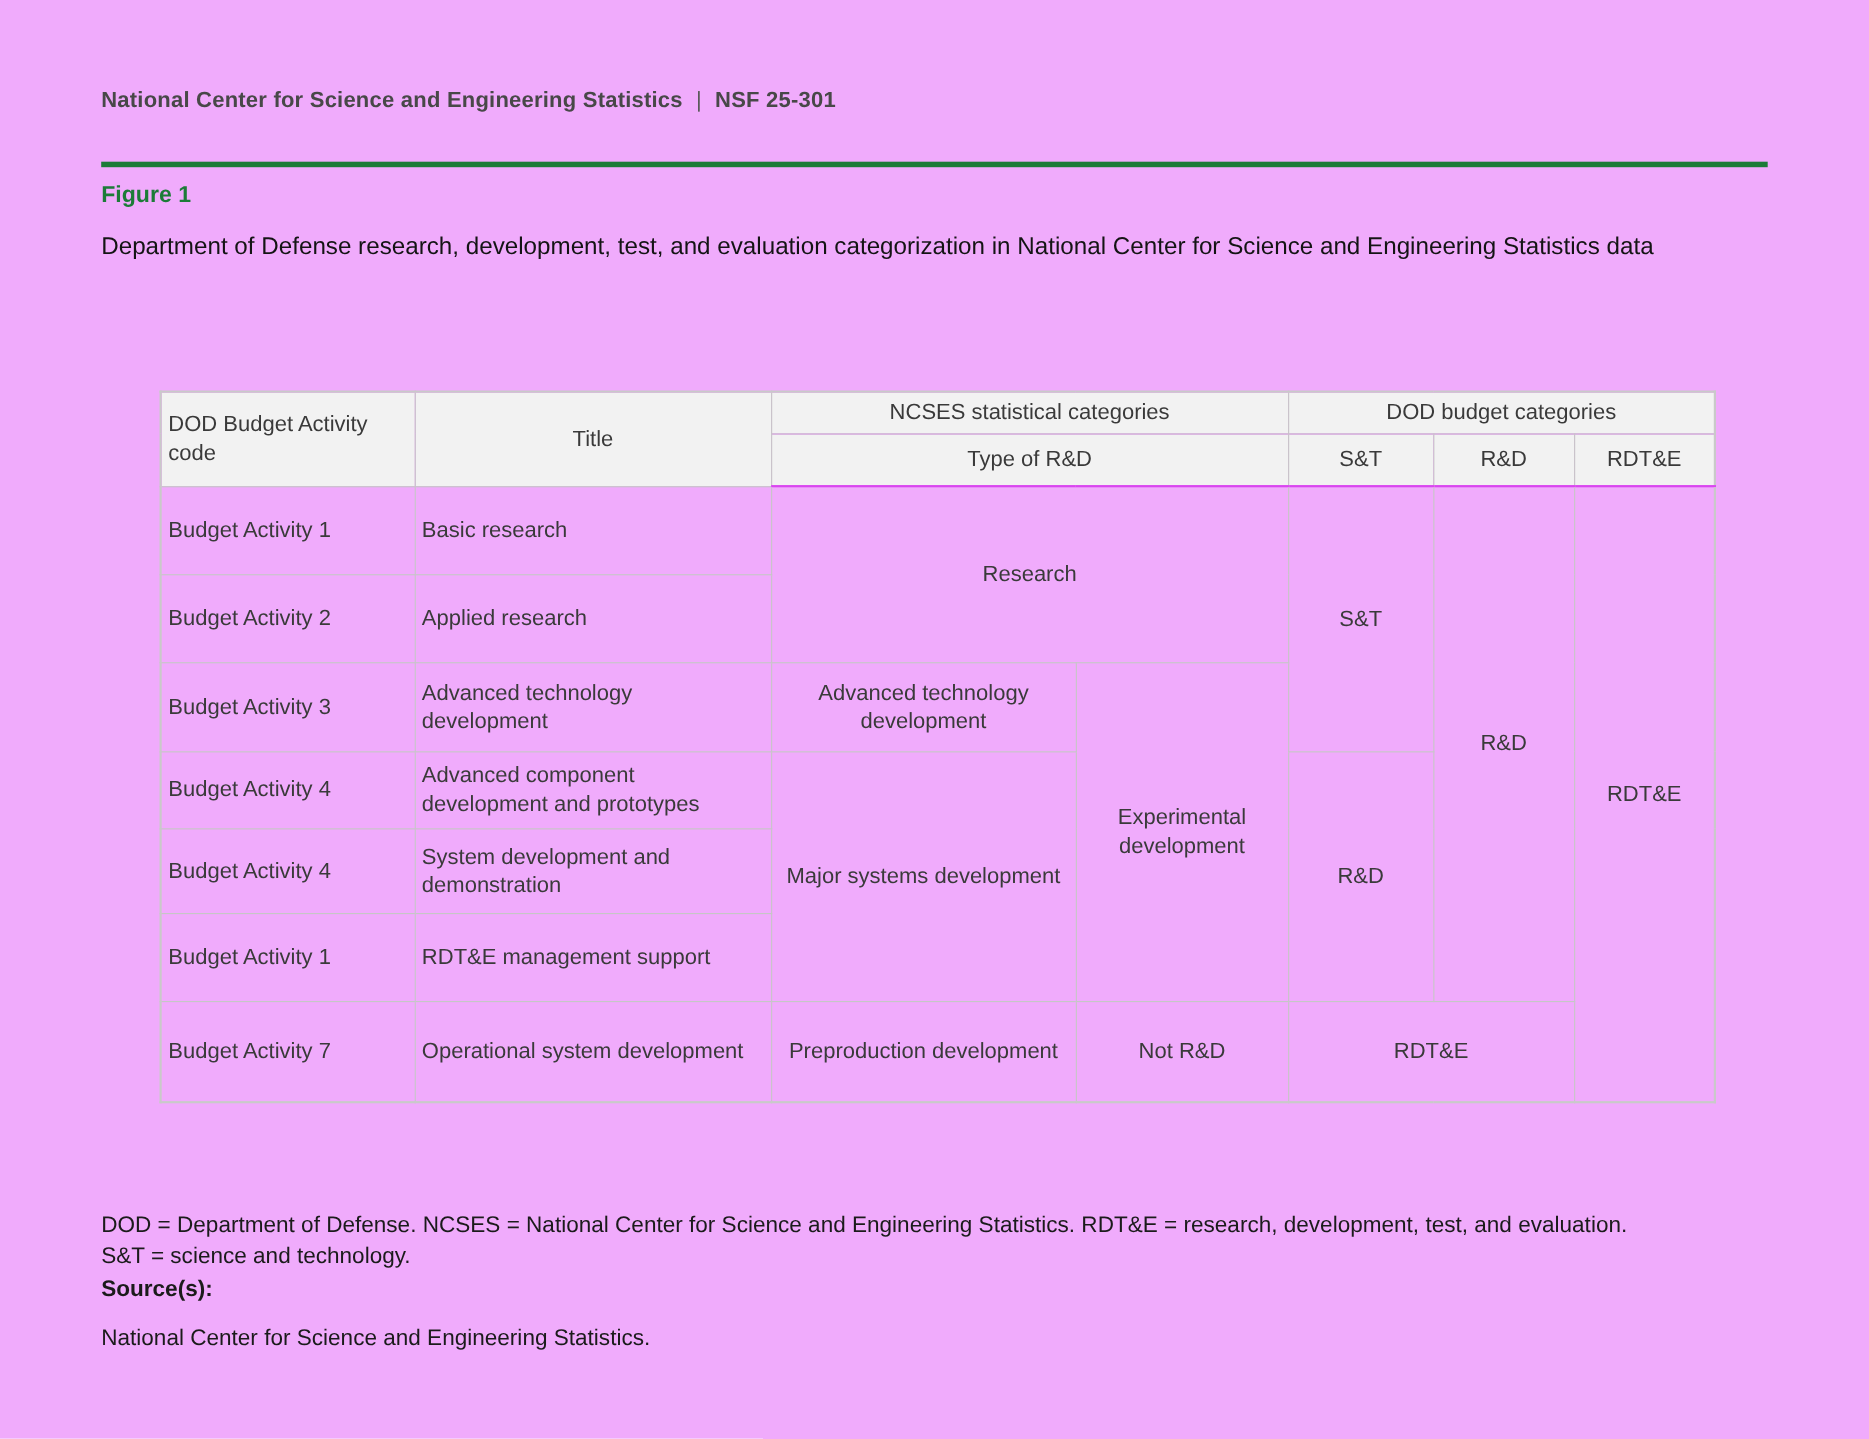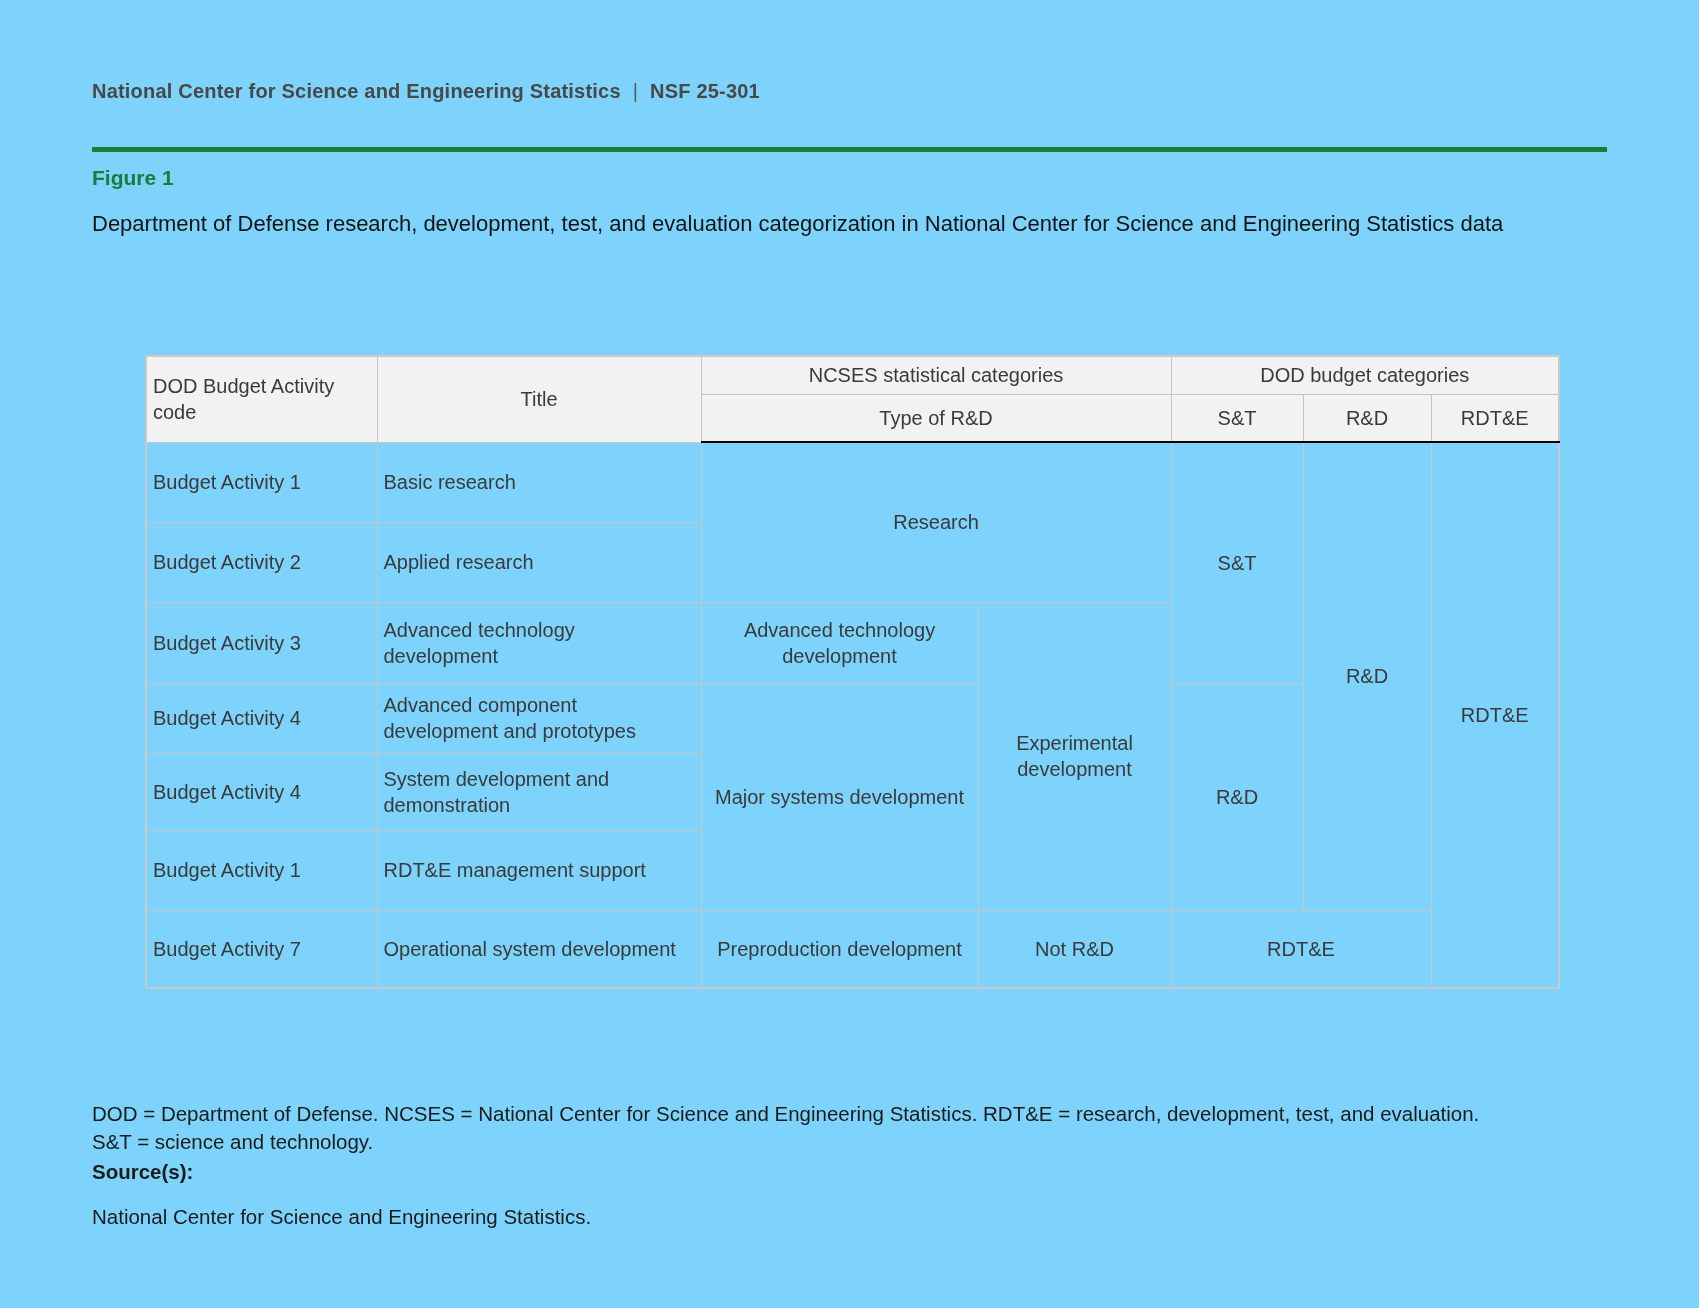--- a/index.html
+++ b/index.html
@@ -1,17 +1,17 @@
 <!DOCTYPE html>
 <html><head>
 <meta charset="utf-8">
 <style>
   html,body { margin:0; padding:0; background:#ffffff; }
   .page {
-    position:relative; width:1699px; height:1308px; background:#7dd3fc;
+    position:relative; width:1699px; height:1308px; background:#f0abfc;
     font-family:"Liberation Sans", sans-serif; color:#1a1a1a; overflow:hidden;
   }
   .doc-header {
     position:absolute; left:92px; top:80px;
     font-size:20px; font-weight:bold; color:#484848; letter-spacing:0.2px;
   }
   .doc-header .sep { margin:0 12px; font-weight:normal; color:#5a5a5a; }
   .rule {
     position:absolute; left:92px; top:147px; width:1515px; height:5px;
     background:#1c7b38;
@@ -29,26 +29,26 @@
     border-collapse:collapse; table-layout:fixed; width:1413px;
     font-size:20px; color:#3a3a3a;
   }
   table.fig th, table.fig td {
     border:1px solid #c6c6c6; padding:4px 6px;
     font-weight:normal; vertical-align:middle; line-height:26px;
     overflow:hidden;
   }
   table.fig { border:2px solid #c9c9c9; }
   table.fig thead th { background:#f2f2f2; }
-  table.fig thead tr.h2 th { border-bottom:2px solid #000000;margin-left:43px; }
+  table.fig thead tr.h2 th { border-bottom:2px solid #d946ef;margin-left:43px; }
   tr.h1 { height:38px; }
   tr.h2 { height:48px; }
   tr.r1 { height:80px; } tr.r2 { height:80px; } tr.r3 { height:81px; }
   tr.r4 { height:70px; } tr.r5 { height:77px; } tr.r6 { height:80px; }
-  tr.r7 { height:78px; }
+  tr.r7 { height:92px; }
   .left   { text-align:left; }
   .center { text-align:center; }
   td.c1 { padding-left:4px; padding-right:8px; }
   td.c2 { padding-left:5px; padding-right:55px; }
   td.c3 { padding-left:30px; padding-right:30px; }
   td.c4 { padding-left:8px; padding-right:8px; }
   th.hc1 { padding-left:4px; }
   .footnote {
     position:absolute; left:92px; top:1086px; width:1400px;
     font-size:20.5px; color:#1b1b1b; line-height:28px;margin-top:14px;

